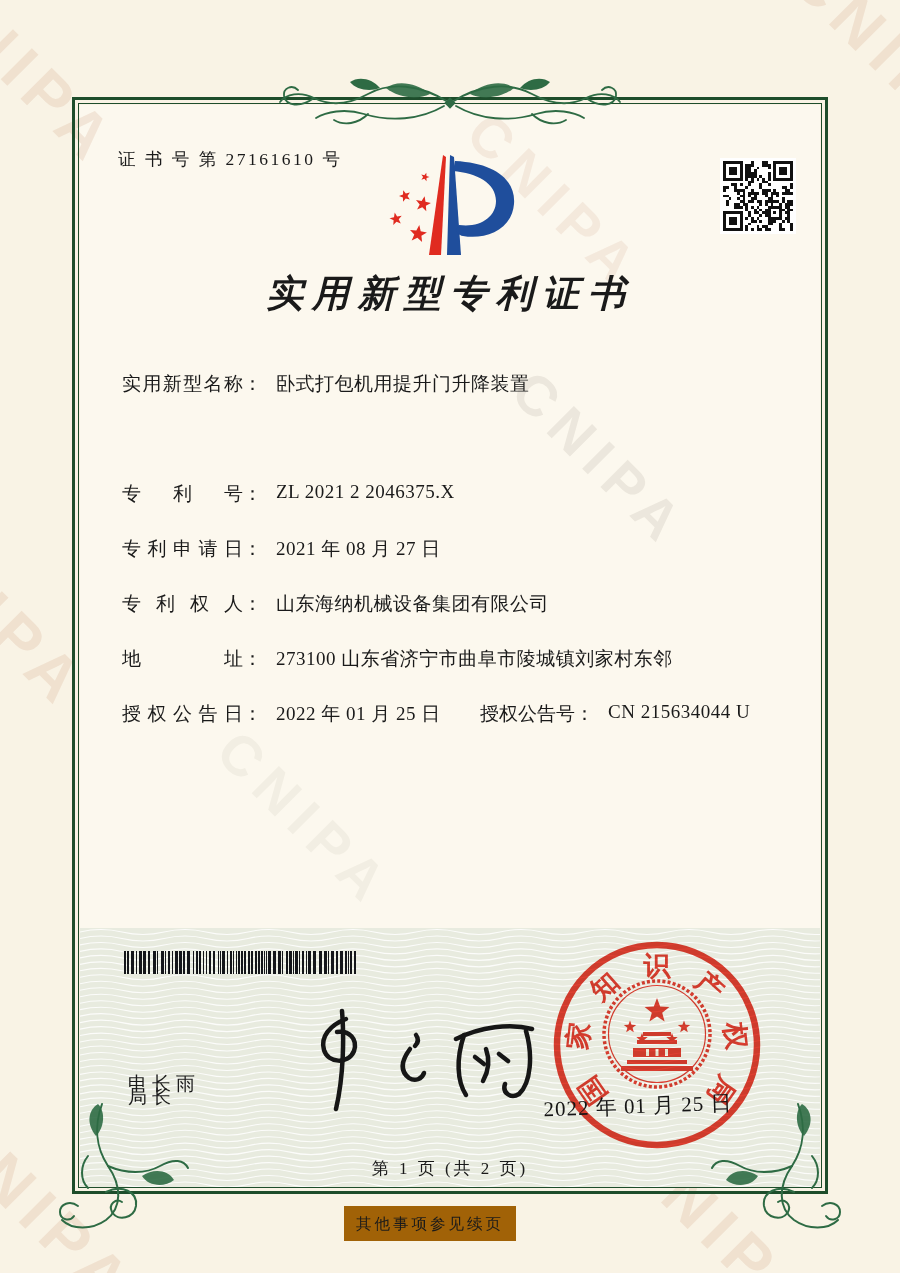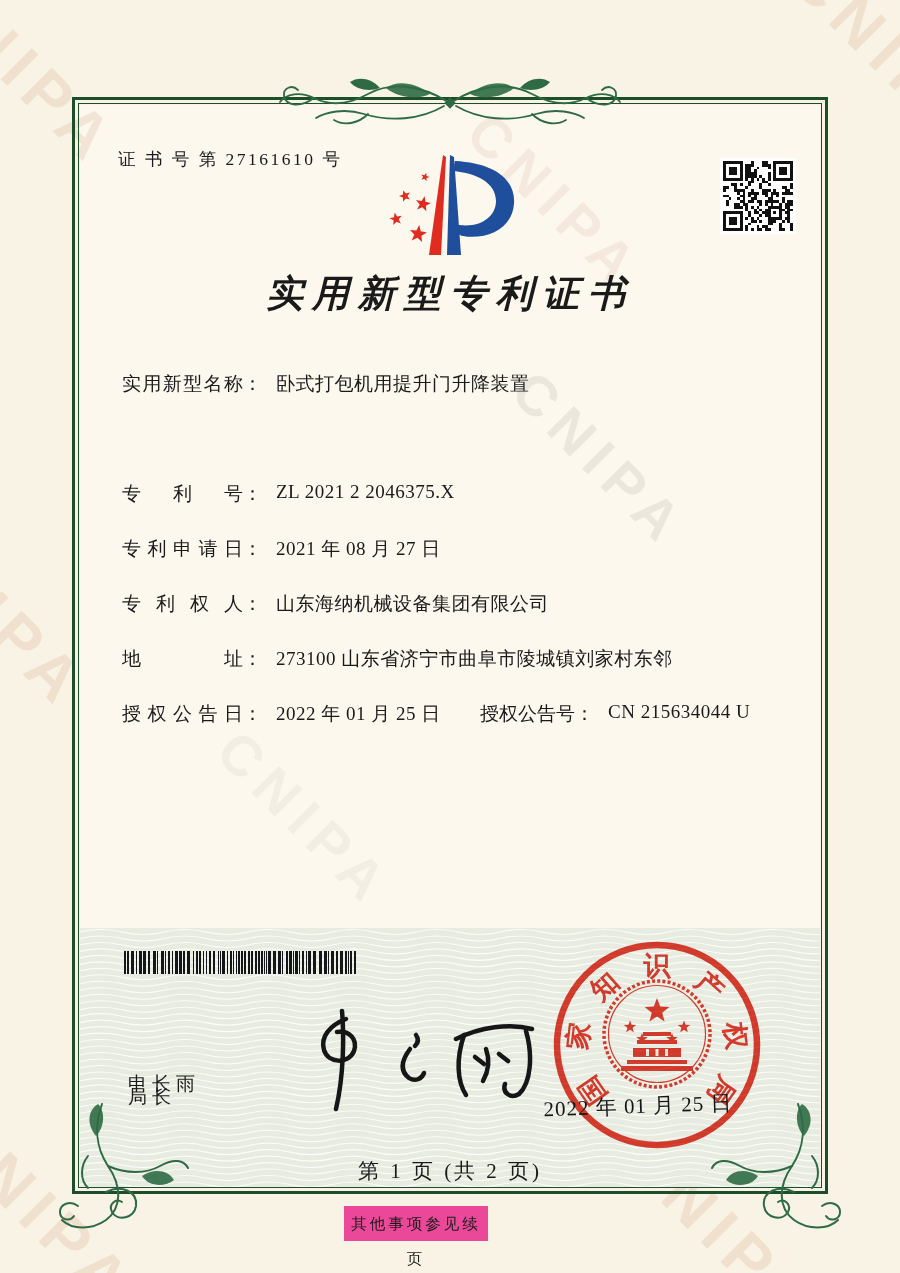--- a/index.html
+++ b/index.html
@@ -67,24 +67,24 @@
   
   .seal { position:absolute; left:552px; top:940px; width:210px; height:210px; z-index:5;
           opacity:0.95; mix-blend-mode:multiply; }
   .seal svg { position:absolute; left:0; top:0; width:210px; height:210px; }
   .seal-char { position:absolute; left:50%; top:50%; font-size:27px; font-weight:bold;
                color:#e23527; font-family:"Liberation Serif","DejaVu Serif",serif; }
   .seal-date { position:absolute; left:523px; top:1092px; width:230px; text-align:center;
                font-size:21px; letter-spacing:1px; color:#151515; transform:rotate(-2deg); z-index:6; }
 
   .footer-page { position:absolute; left:72px; right:72px; top:1157px; text-align:center;
-                 font-size:21px; letter-spacing:3px; z-index:4; }
-
-  .continuation { position:absolute; left:344px; top:1206px; width:144px; height:35px;
-                  background:#ec4899; text-align:center; line-height:35px;
+                 font-size:17px; letter-spacing:3px; z-index:4; }
+
+  .continuation { position:absolute; left:344px; top:1206px; width:172px; height:35px;
+                  background:#a16207; text-align:center; line-height:35px;
                   font-size:15.5px; letter-spacing:3px; z-index:2; }
 </style>
 </head>
 <body>
 
 <div class="page">
 
   <div class="paper-inner"></div>
 
   <div class="wm outside" style="left:-40px; top:-45px;">CNIPA</div>

